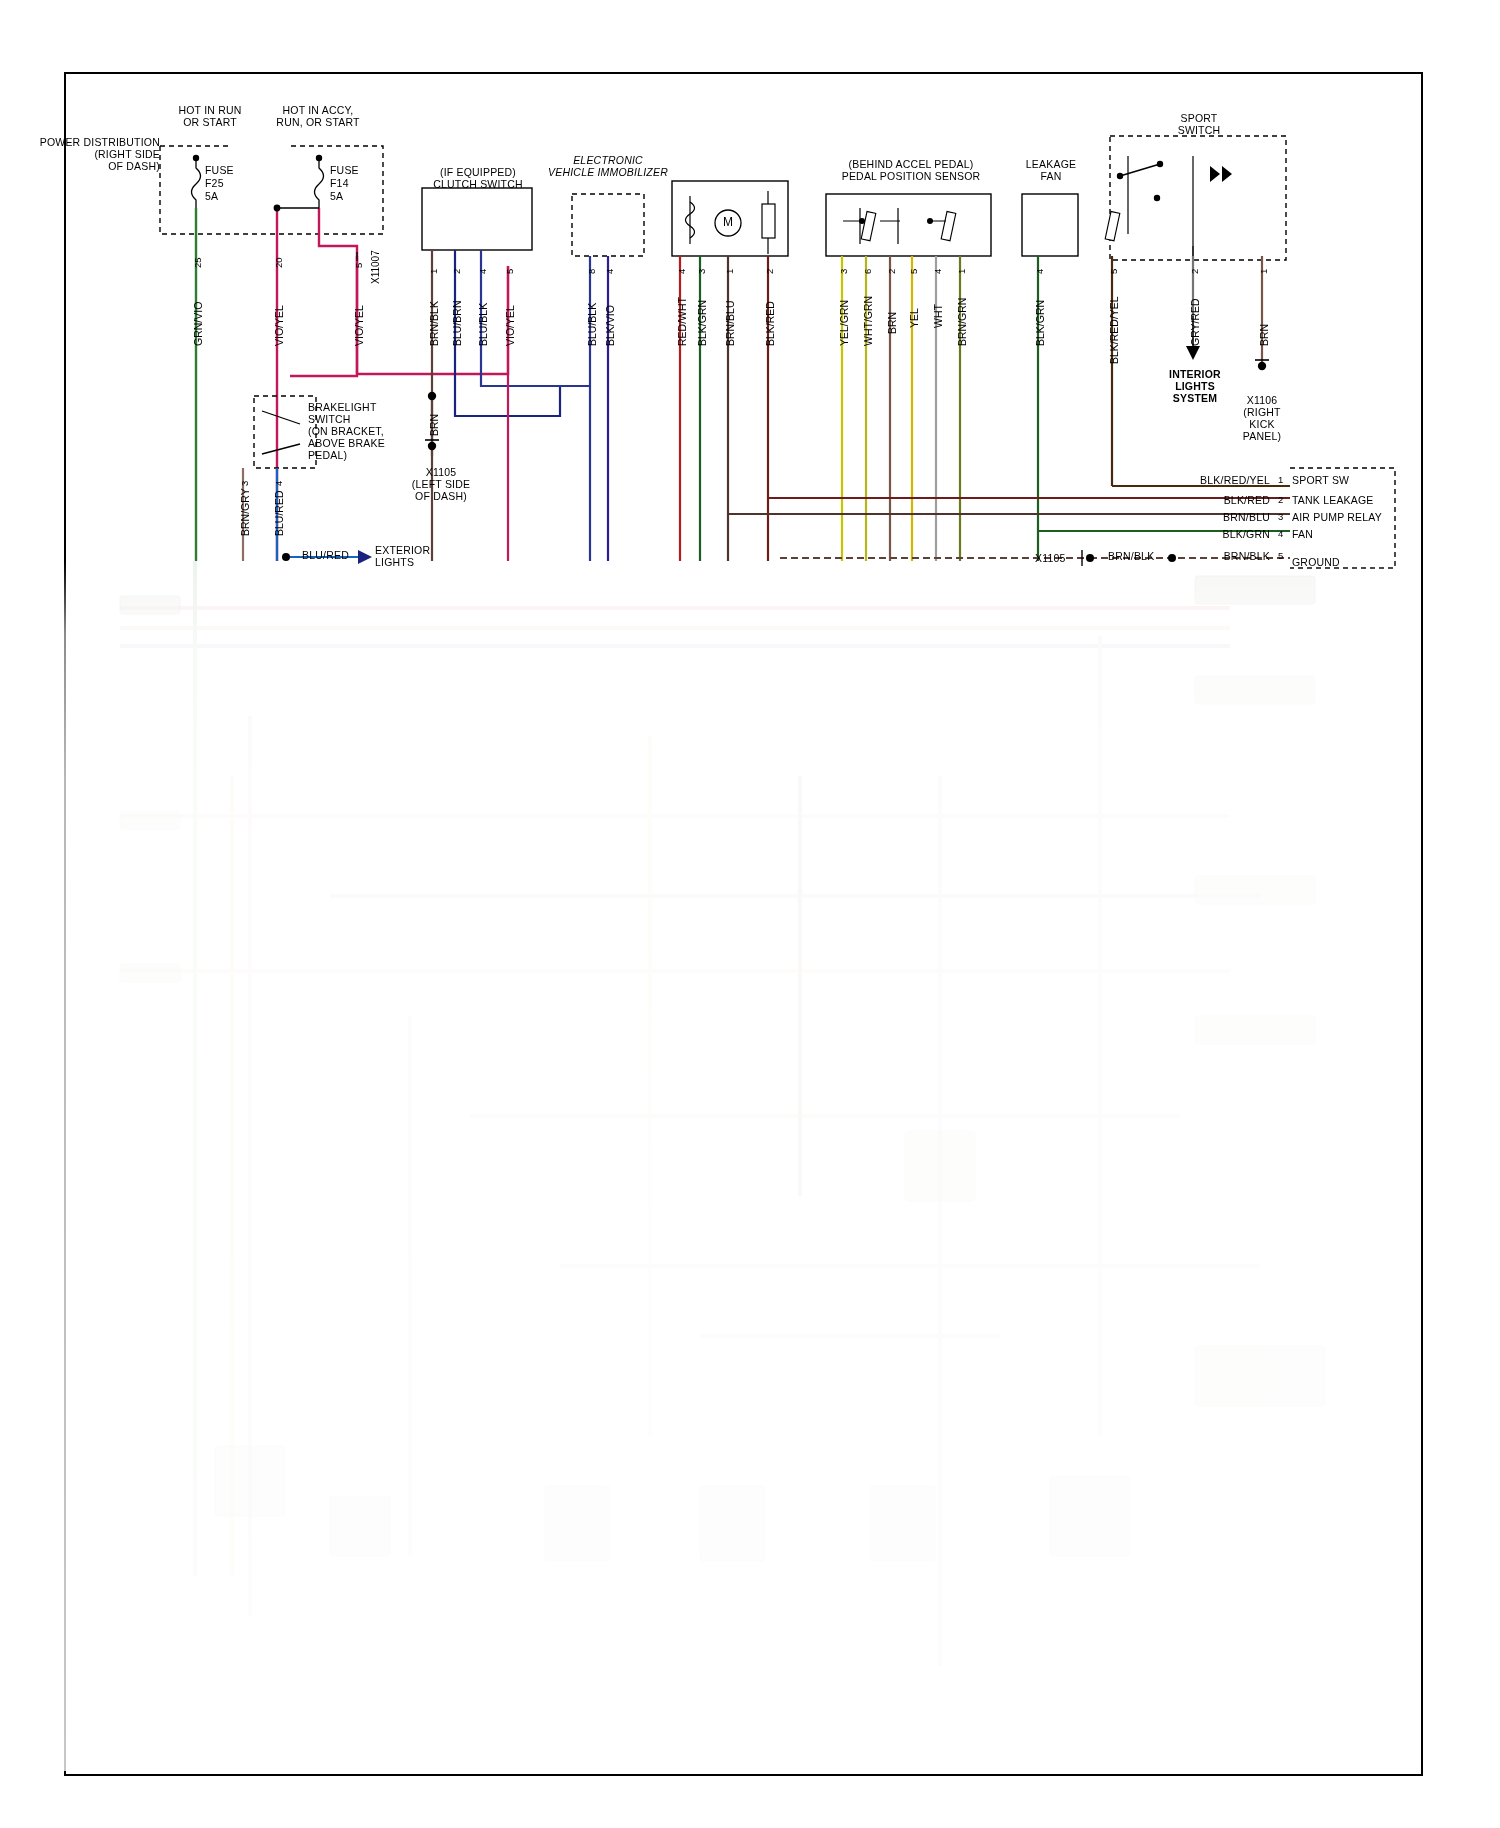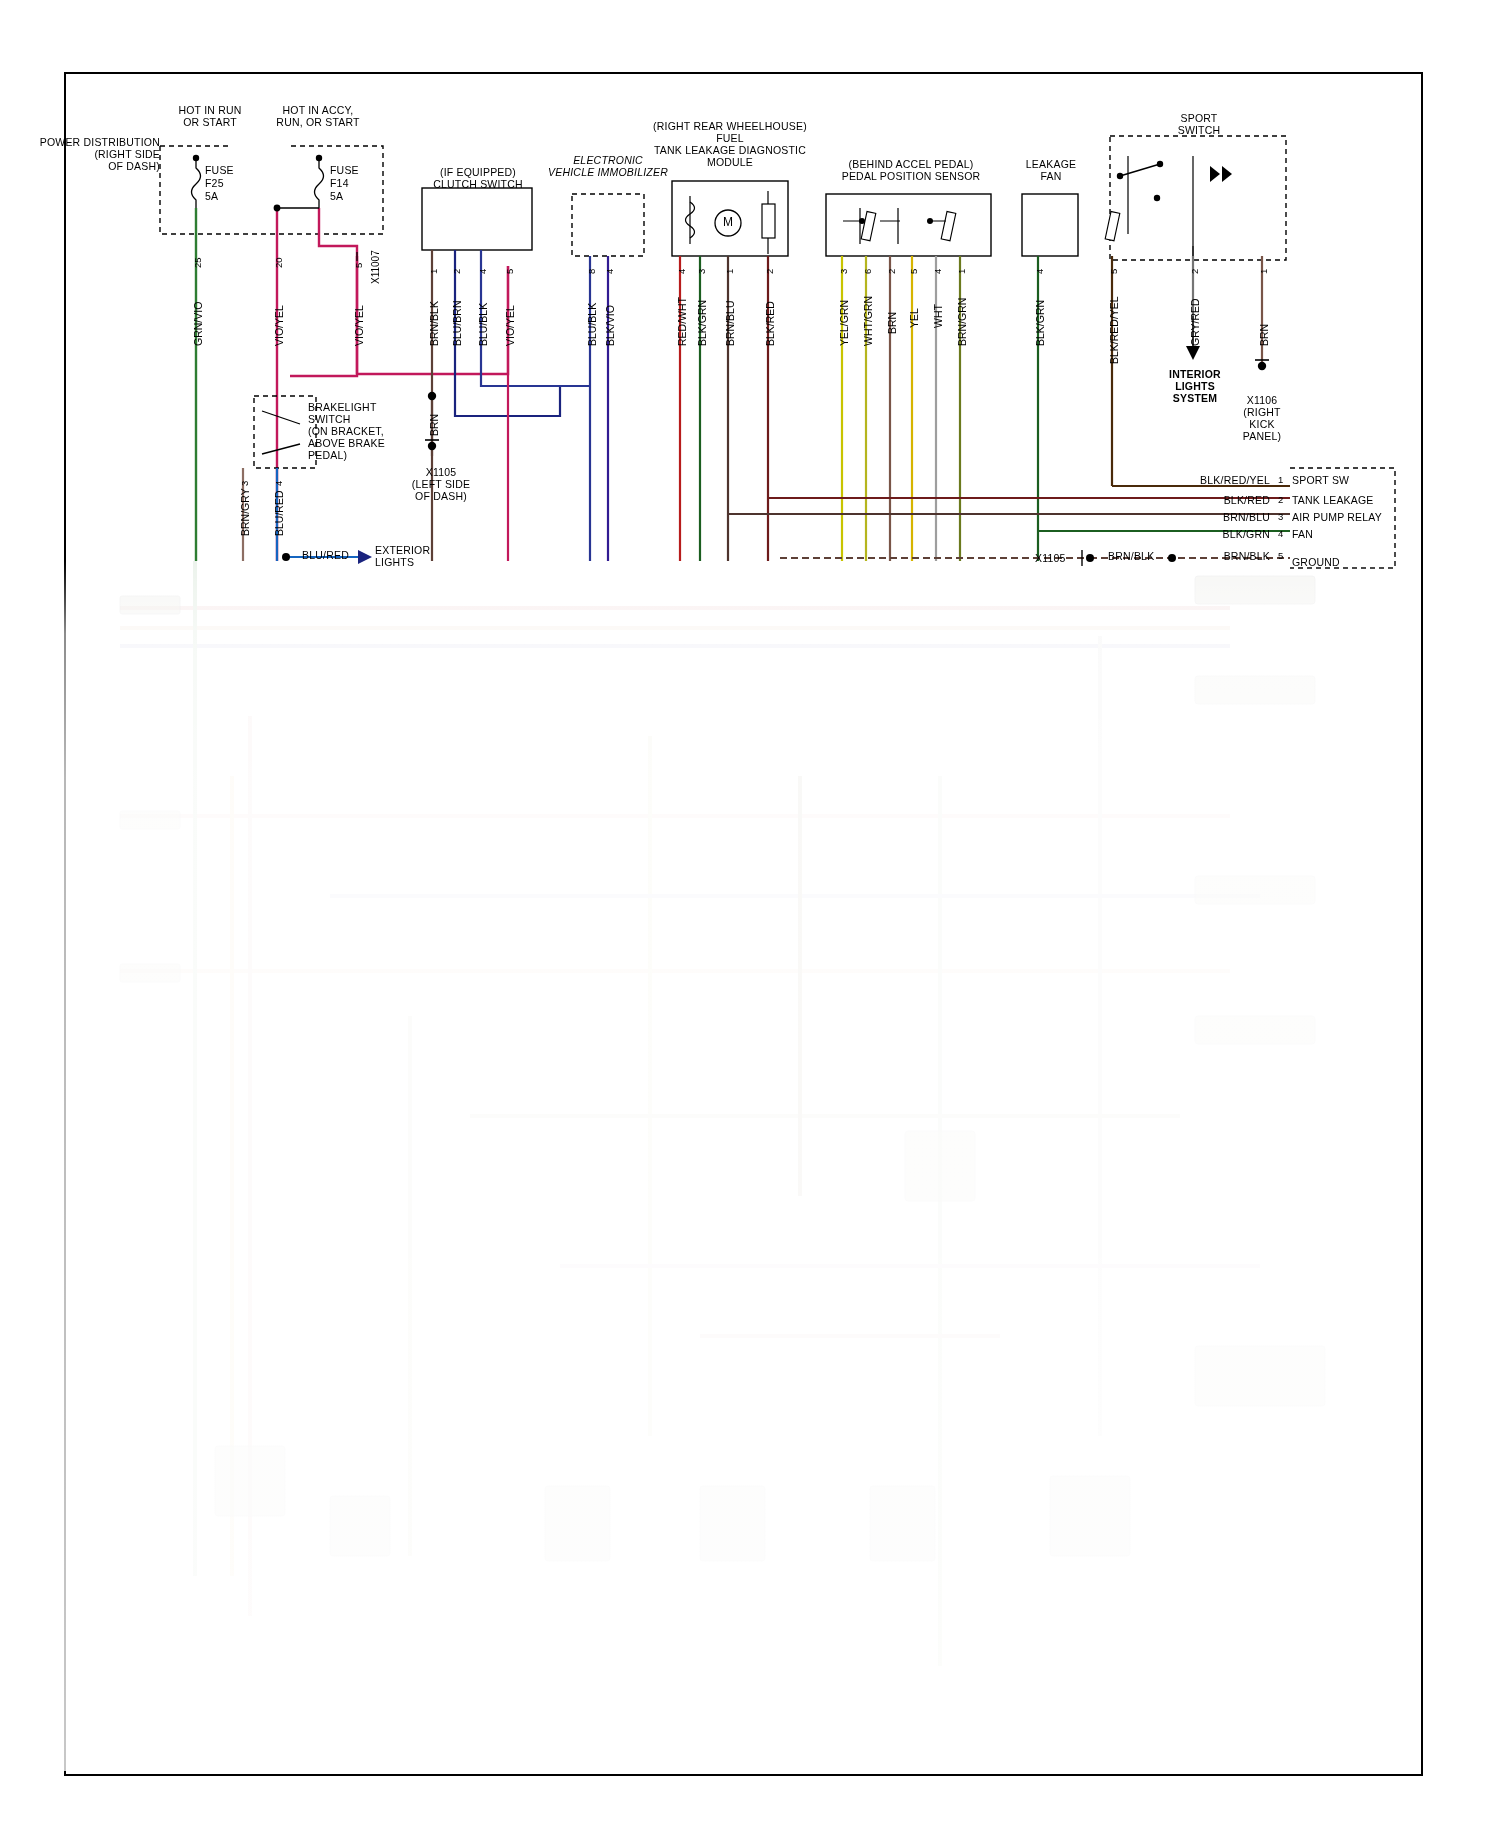--- a/index.html
+++ b/index.html
@@ -173,24 +173,20 @@
   <div class="lbl" style="left:205px;top:174px;">5A</div>
 
   <div class="lbl" style="left:330px;top:148px;">FUSE</div>
   <div class="lbl" style="left:330px;top:161px;">F14</div>
   <div class="lbl" style="left:330px;top:174px;">5A</div>
 
   <div class="lbl c" style="left:400px;top:150px;width:156px;">(IF EQUIPPED)
 CLUTCH SWITCH</div>
   <div class="lbl c" style="left:528px;top:138px;width:160px;font-style:italic;">ELECTRONIC
 VEHICLE IMMOBILIZER</div>
-  <div class="lbl c" style="left:615px;top:104px;width:230px;">(RIGHT REAR WHEELHOUSE)
-FUEL
-TANK LEAKAGE DIAGNOSTIC
-MODULE</div>
   <div class="lbl c" style="left:818px;top:142px;width:186px;">(BEHIND ACCEL PEDAL)
 PEDAL POSITION SENSOR</div>
   <div class="lbl c" style="left:1012px;top:142px;width:78px;">LEAKAGE
 FAN</div>
   <div class="lbl c" style="left:1134px;top:96px;width:130px;">SPORT
 SWITCH</div>
 
   <div class="lbl c" style="left:716px;top:200px;width:24px;font-size:12px;">M</div>
 
   <div class="vlbl" style="left:192px;top:330px;">GRN/VIO</div>

